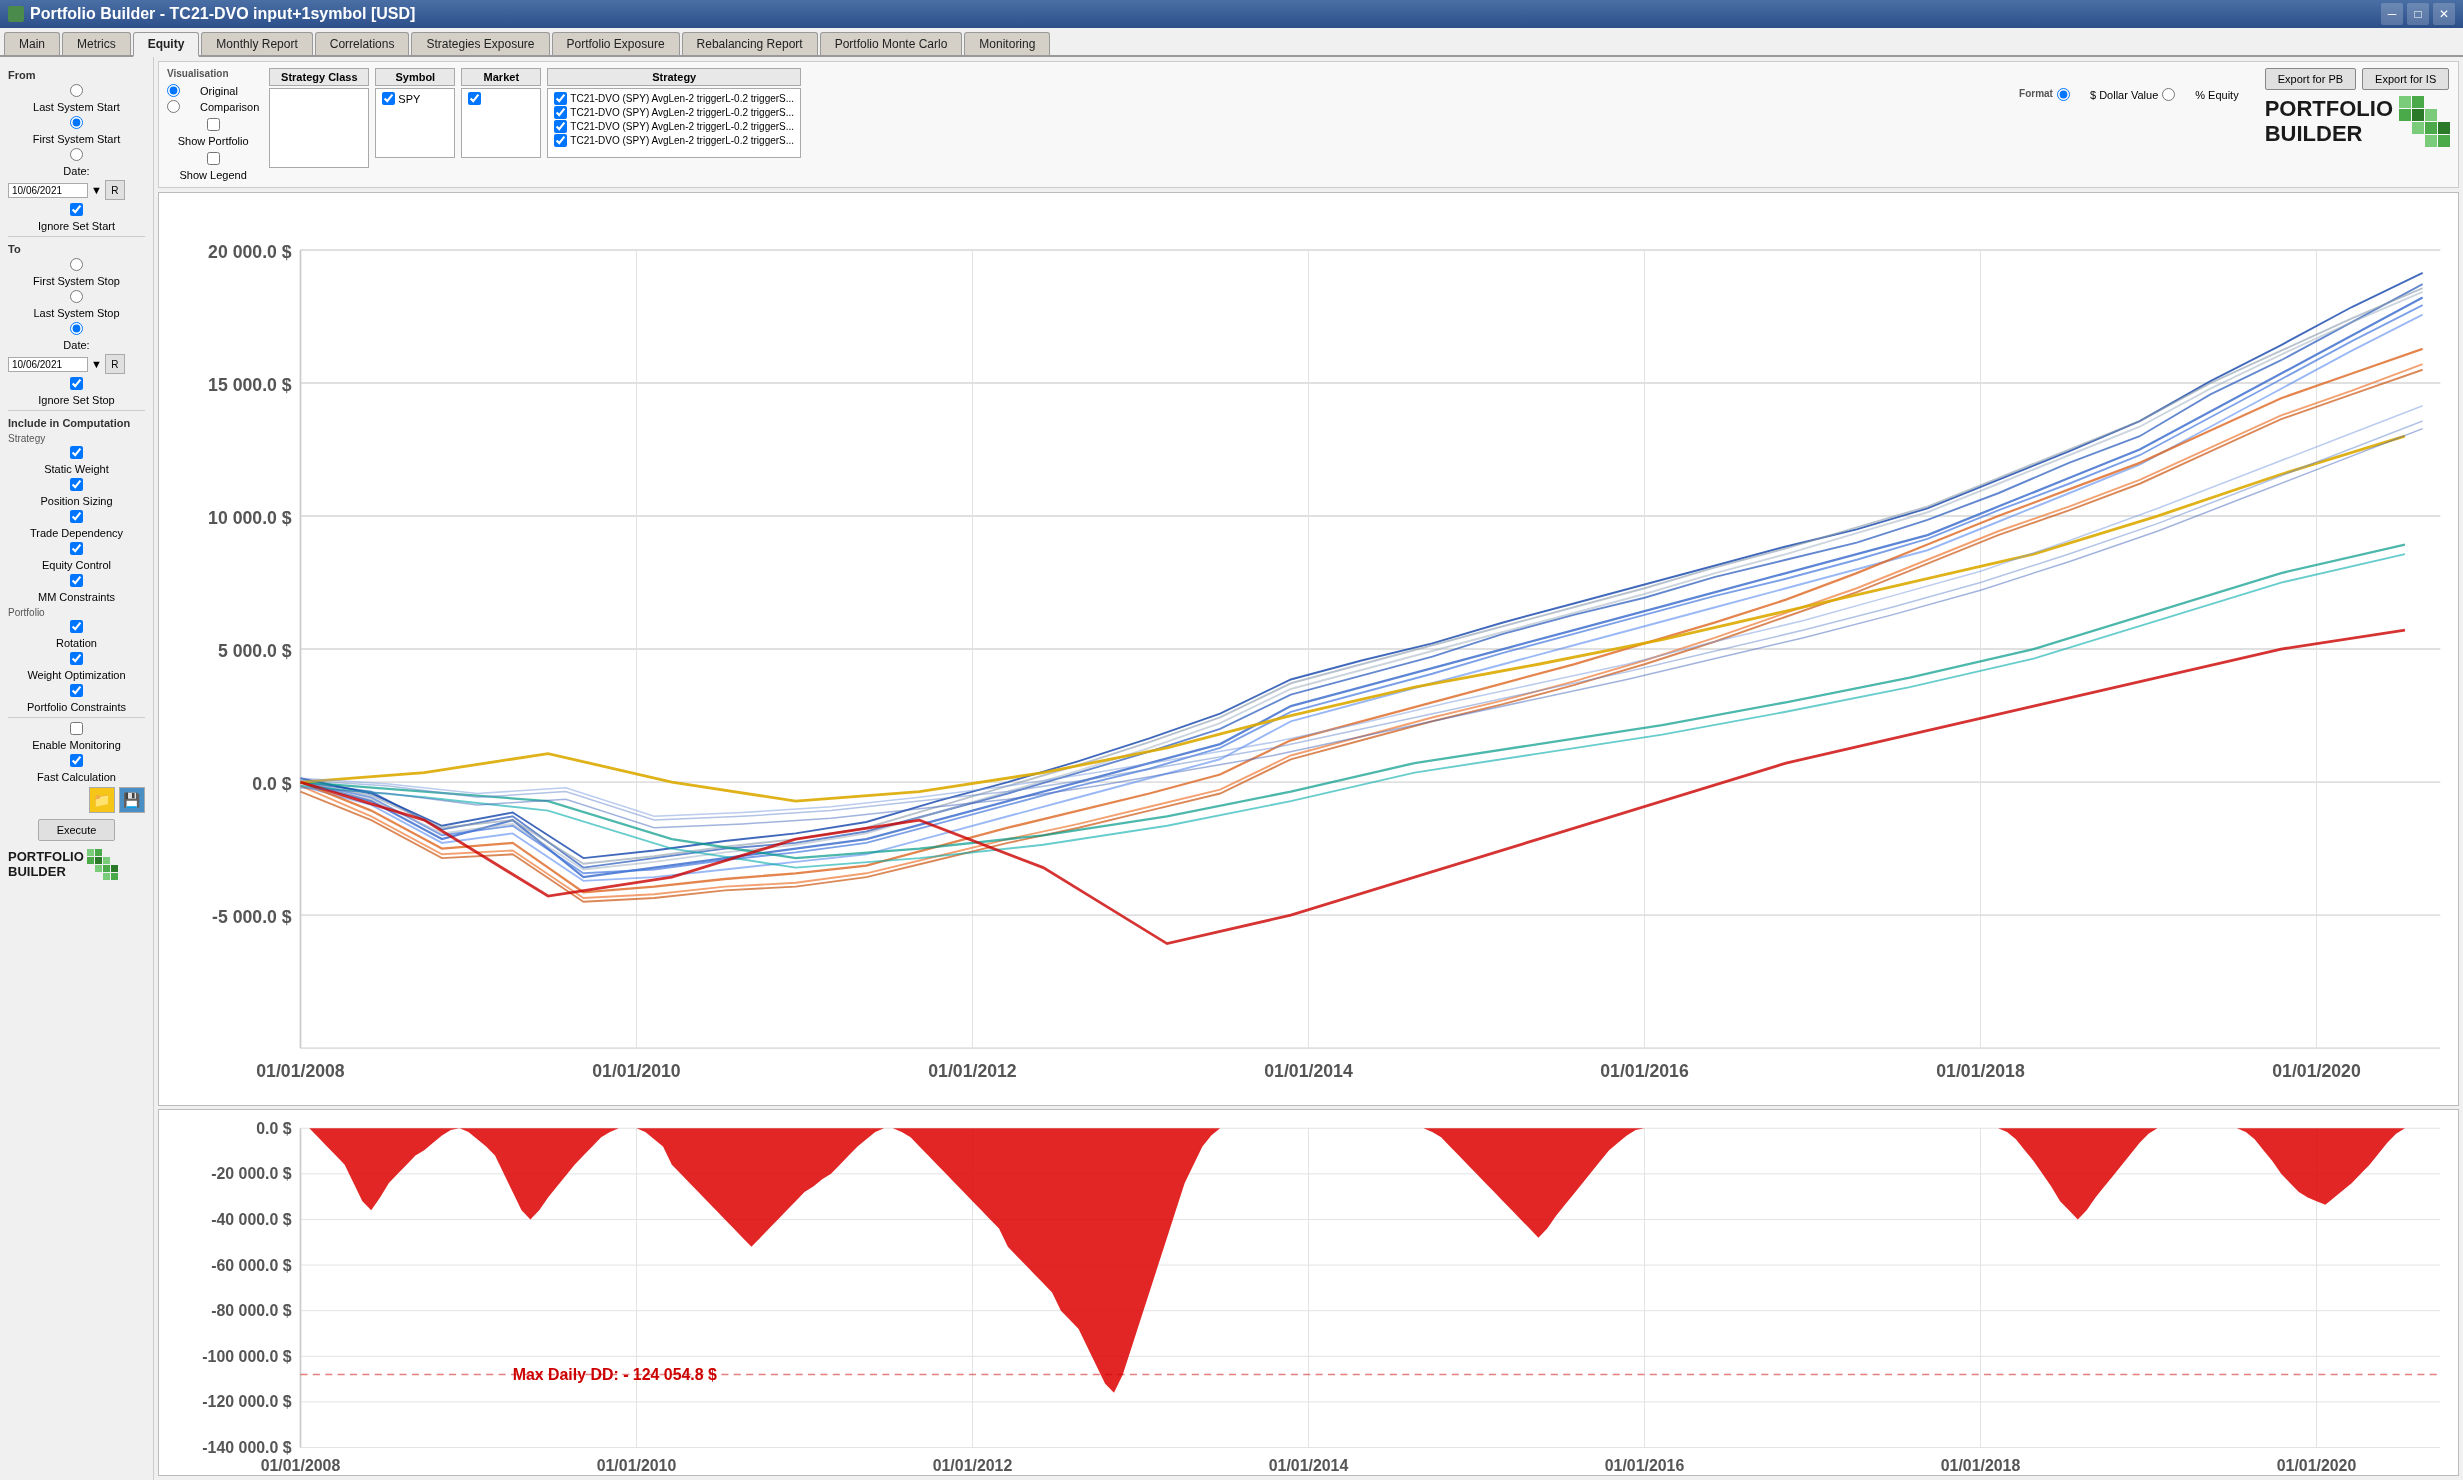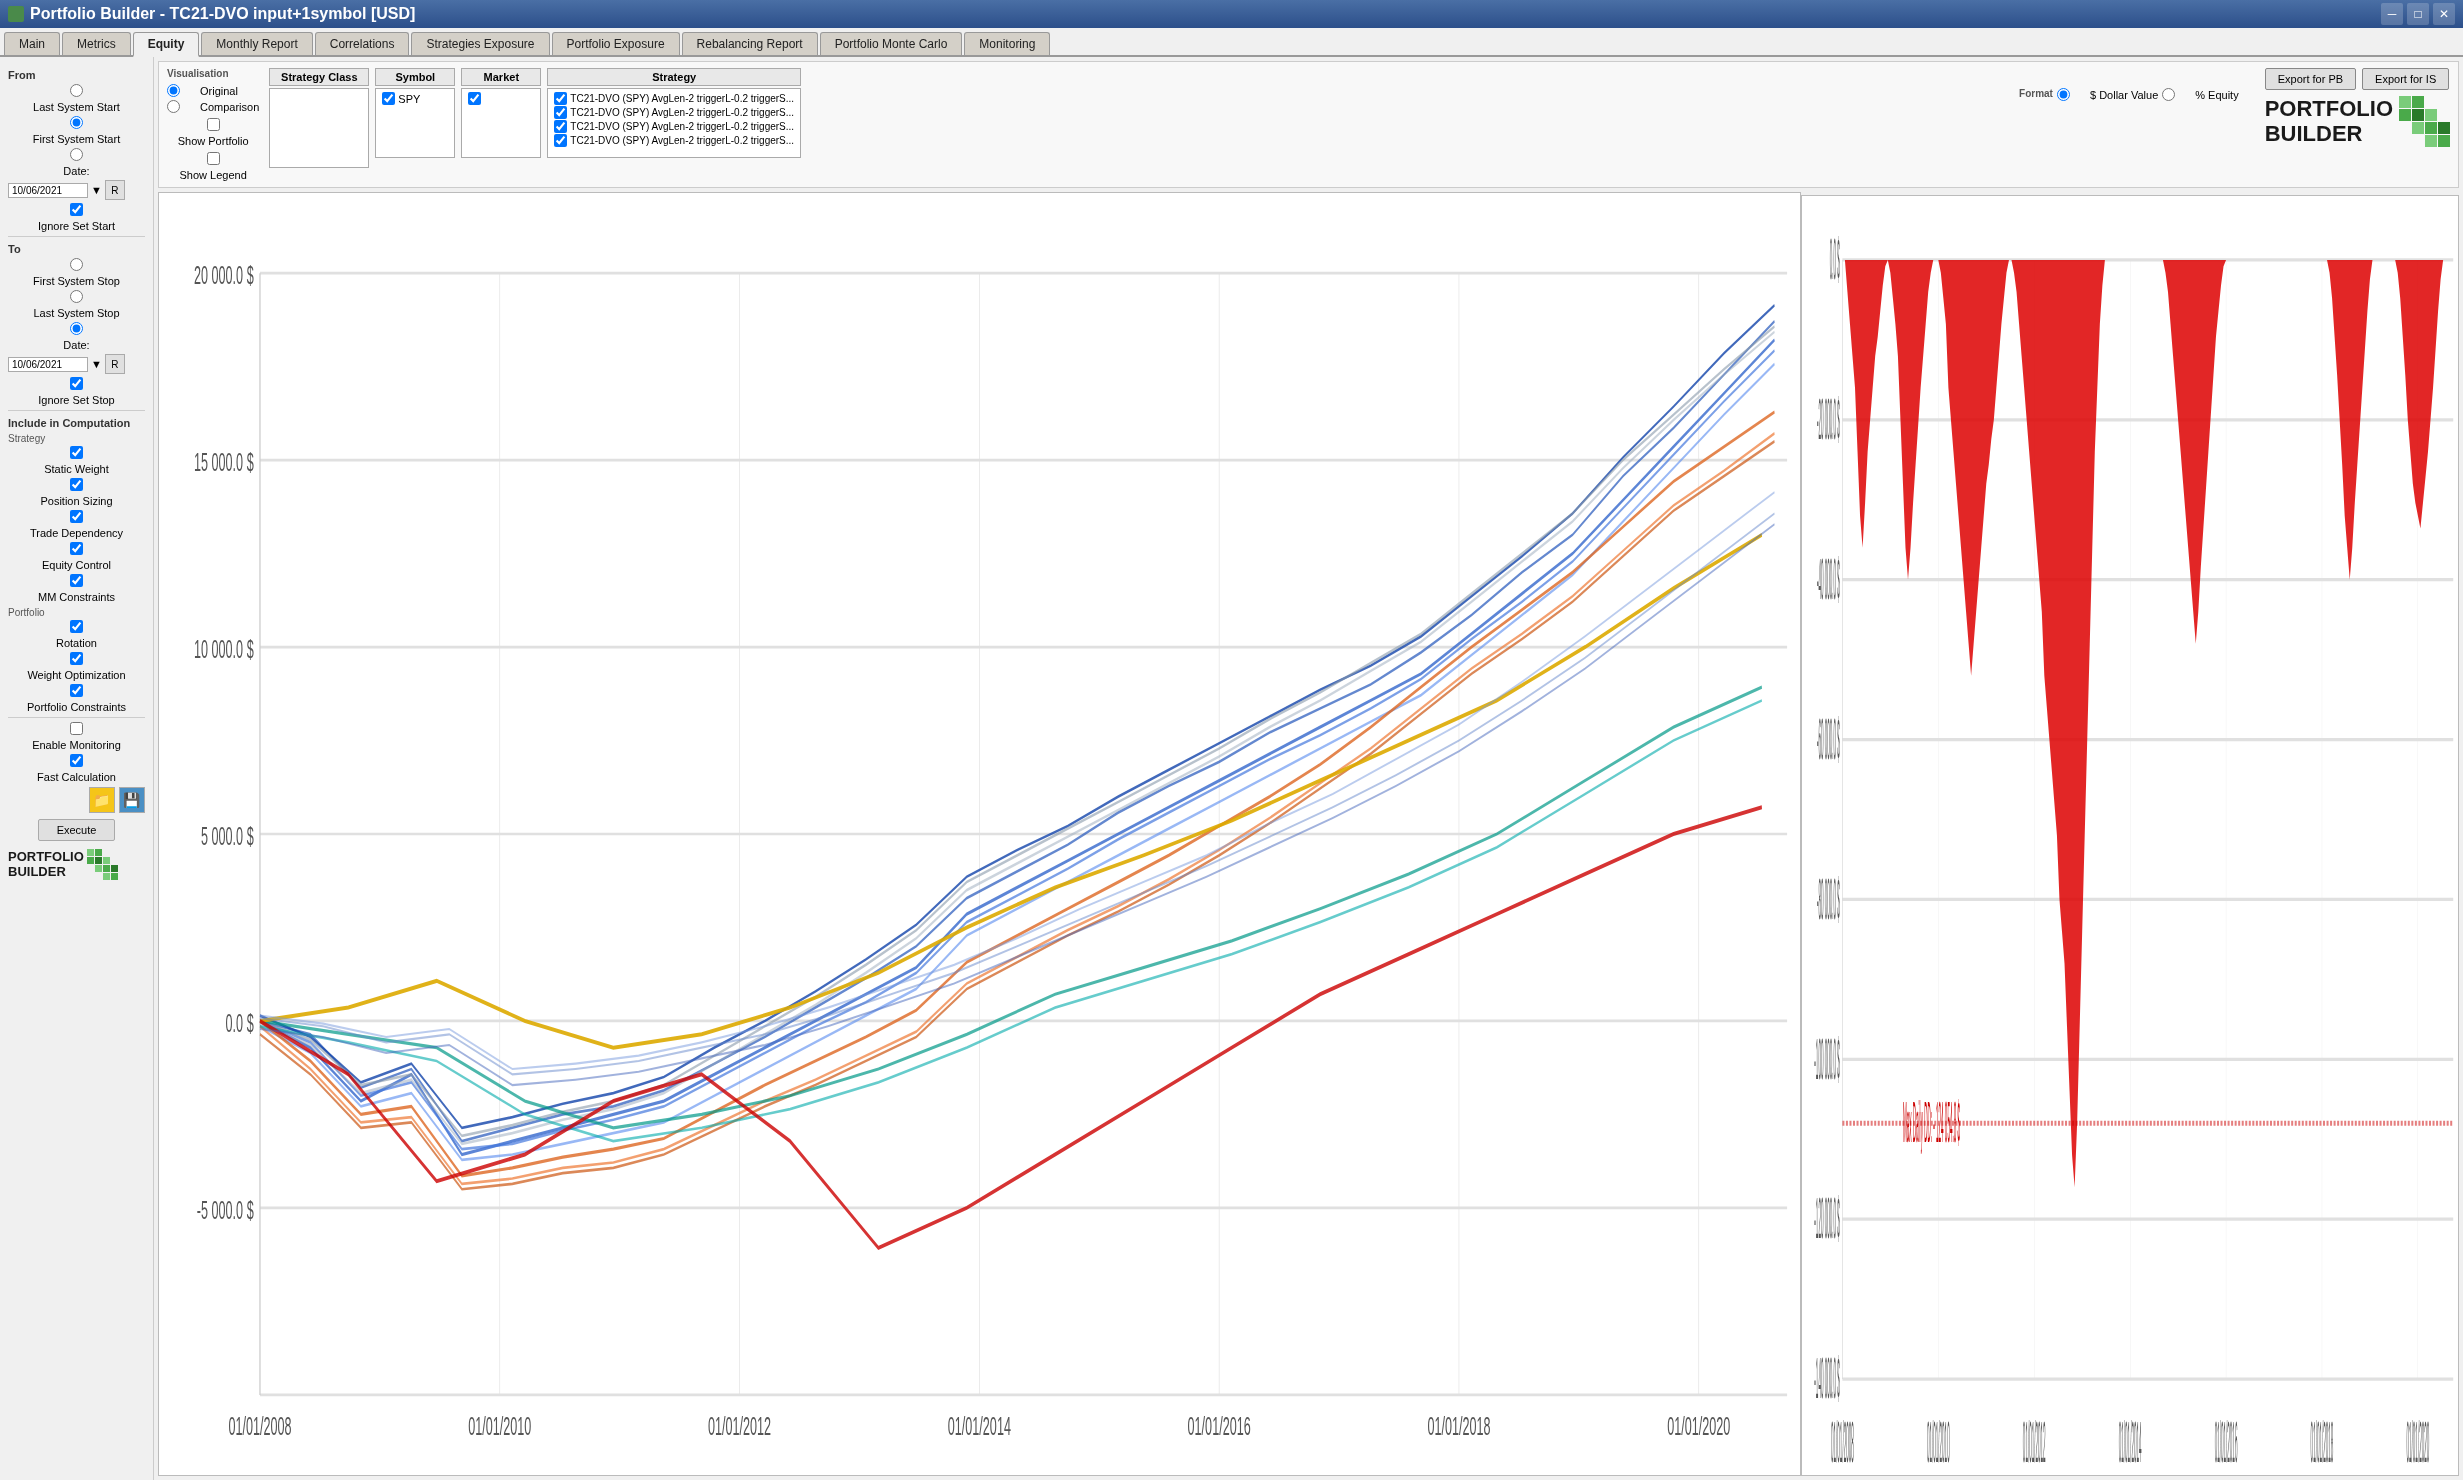--- a/index.html
+++ b/index.html
@@ -98,21 +98,21 @@
     .vis-col-header { font-size: 11px; font-weight: 600; border: 1px solid #aaa; padding: 2px 8px; background: #e8e8e8; text-align: center; margin-bottom: 2px; }
     .vis-col-content { border: 1px solid #aaa; background: white; padding: 3px 6px; min-height: 70px; min-width: 80px; font-size: 11px; }
 
     .strategy-col { min-width: 219px; }
     .strategy-list { max-height: 80px; overflow-y: auto; font-size: 10px; }
     .strategy-item { display: flex; align-items: center; gap: 3px; margin-bottom: 1px; white-space: nowrap; }
     .export-buttons { display: flex; gap: 6px; }
     .export-btn { padding: 4px 12px; background: #e0e0e0; border: 1px solid #888; cursor: pointer; font-size: 11px; border-radius: 2px; }
 
     
-    .charts-area { flex: 1; display: flex; flex-direction: row; overflow: hidden; }
+    .charts-area { flex: 1; display: flex; flex-direction: column; overflow: hidden; font-weight: bold; }
     .main-chart { flex: 3; border: 1px solid #bbb; background: white; position: relative; overflow: hidden; }
     .dd-chart { flex: 1.2; border: 1px solid #bbb; background: white; position: relative; overflow: hidden; margin-top: 3px; }
 
     
     .chart-svg { width: 100%; height: 100%; }
 
     
     .sidebar-logo { display: flex; align-items: center; gap: 3px; margin-top: 8px; }
     .sidebar-logo-text { font-size: 13px; font-weight: 900; color: #1a1a1a; line-height: 1.1; }
     .sidebar-logo-grid { display: grid; grid-template-columns: repeat(4, 7px); grid-template-rows: repeat(4, 7px); gap: 1px; }

